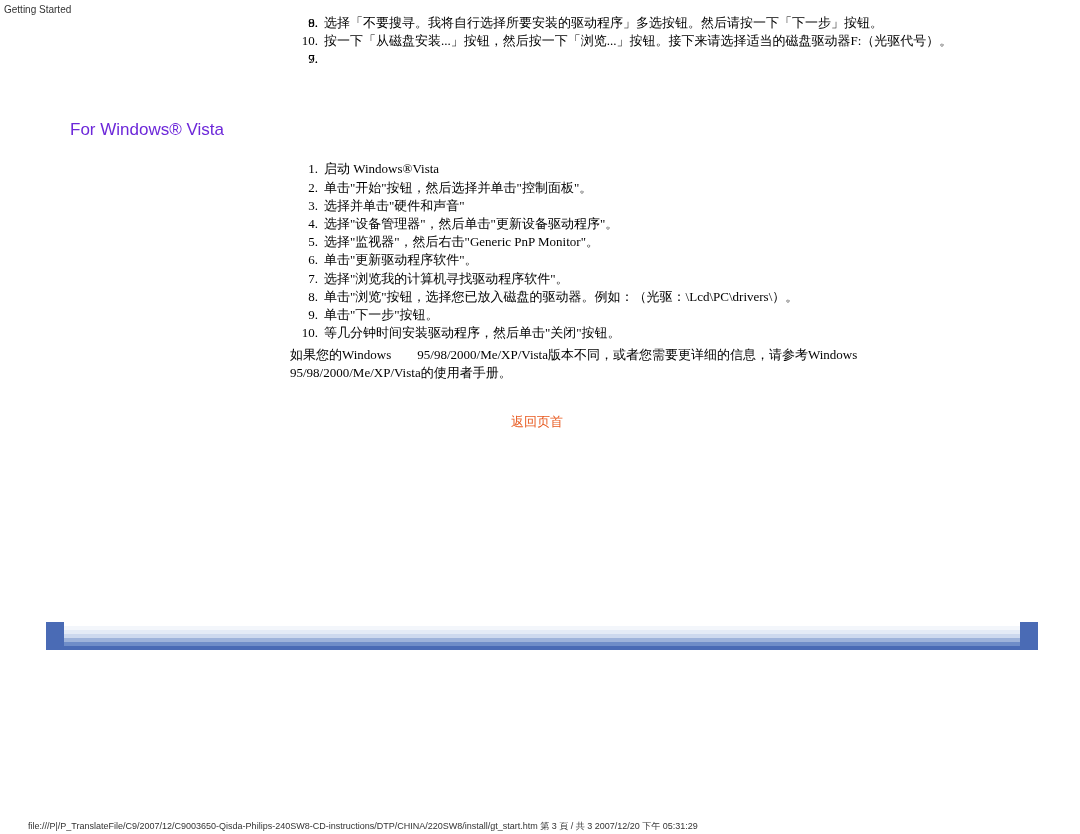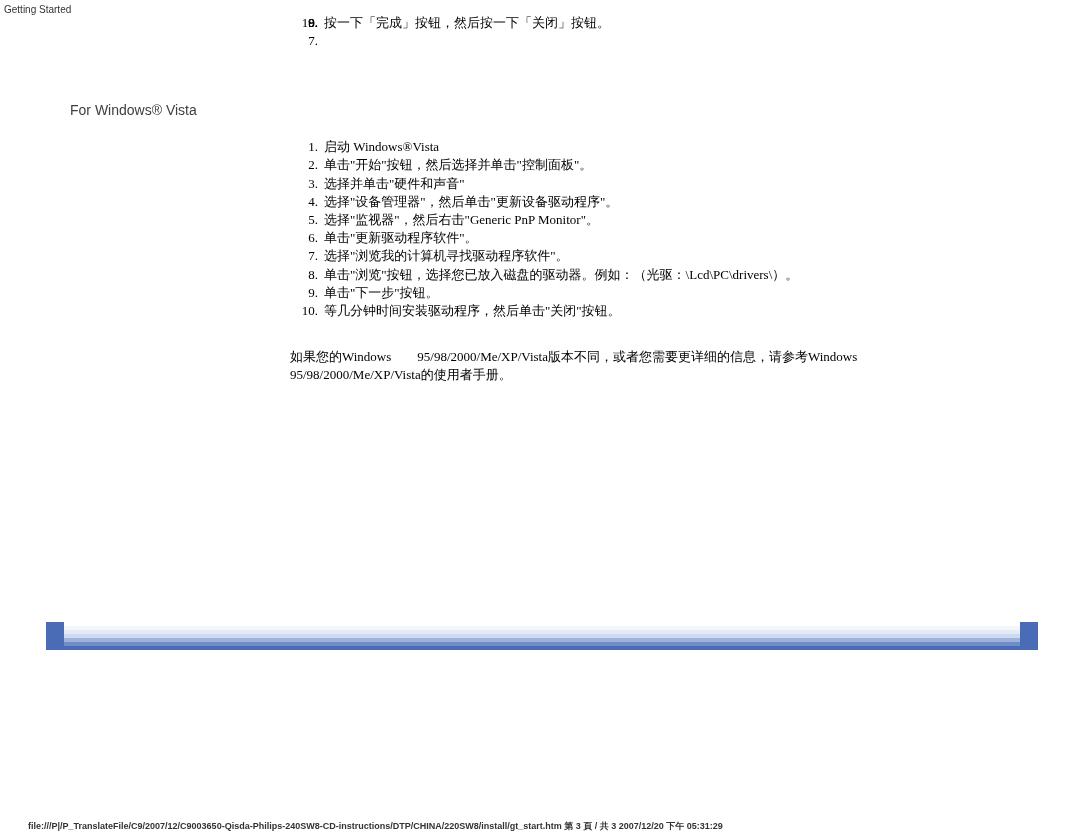--- a/index.html
+++ b/index.html
@@ -45,23 +45,23 @@
     position: relative;
     padding-left: 14px;
   }
   .ol-main li .num {
     position: absolute;
     left: -20px;
     text-align: right;
     width: 28px;
   }
   .section-link {
-    color: #404040;
+    color: #6d28d9;
     font-family: Arial, sans-serif;
-    font-size: 14px;
+    font-size: 17px;
     margin-left: 0px;
     display: block;
     margin-top: 70px;
     margin-bottom: 20px;
     padding-left: 6px;
   }
   .ol-vista {
     list-style: none;
     margin-left: 246px;
     margin-right: 30px;
@@ -73,21 +73,21 @@
   }
   .ol-vista li .num {
     position: absolute;
     left: -20px;
     text-align: right;
     width: 28px;
   }
   .note-para {
     margin-left: 226px;
     margin-right: 40px;
-    margin-top: 28px;
+    margin-top: 4px;
     line-height: 1.4;
   }
   .back-to-top {
     display: block;
     text-align: center;
     color: #e85a20;
     margin-top: 30px;
     font-size: 13px;
     text-decoration: none;
   }
@@ -141,59 +141,59 @@
   .bb7 { height:4px; background:#4a6bb5; }
 
   .footer-path {
     position: absolute;
     top: 820px;
     left: 28px;
     font-family: Arial, sans-serif;
     font-size: 9px;
     color: #333;
     white-space: nowrap;
-    font-weight: bold;
   }
 </style>
 </head>
 <body>
 
 <div class="header-label">Getting Started</div>
 
 <div class="left-strip"></div>
 <div class="right-strip"></div>
 
 <div class="page-frame">
   <div class="content-area">
 
     <ol class="ol-main">
       <li><span class="num">8.</span></li>
+      <li><span class="num">9.</span><span>选择「不要搜寻。我将自行选择所要安装的驱动程序」多选按钮。然后请按一下「下一步」按钮。</span></li>
+      <li><span class="num">10.</span><span>按一下「从磁盘安装...」按钮，然后按一下「浏览...」按钮。接下来请选择适当的磁盘驱动器F:（光驱代号）。</span></li>
       <li><span class="num">9.</span></li>
-      <li><span class="num">10.</span></li>
-      <li><span class="num">9.</span><span>按一下「完成」按钮，然后按一下「关闭」按钮。</span></li>
       <li><span class="num">7.</span></li>
     </ol>
 
     <a class="section-link">For Windows® Vista</a>
 
     <ol class="ol-vista">
       <li><span class="num">1.</span><span>启动 Windows®Vista</span></li>
       <li><span class="num">2.</span><span>单击"开始"按钮，然后选择并单击"控制面板"。</span></li>
       <li><span class="num">3.</span><span>选择并单击"硬件和声音"</span></li>
       <li><span class="num">4.</span><span>选择"设备管理器"，然后单击"更新设备驱动程序"。</span></li>
       <li><span class="num">5.</span><span>选择"监视器"，然后右击"Generic PnP Monitor"。</span></li>
       <li><span class="num">6.</span><span>单击"更新驱动程序软件"。</span></li>
       <li><span class="num">7.</span><span>选择"浏览我的计算机寻找驱动程序软件"。</span></li>
       <li><span class="num">8.</span><span>单击"浏览"按钮，选择您已放入磁盘的驱动器。例如：（光驱：\Lcd\PC\drivers\）。</span></li>
       <li><span class="num">9.</span><span>单击"下一步"按钮。</span></li>
       <li><span class="num">10.</span><span>等几分钟时间安装驱动程序，然后单击"关闭"按钮。</span></li>
     </ol>
 
     <p class="note-para">如果您的Windows　　95/98/2000/Me/XP/Vista版本不同，或者您需要更详细的信息，请参考Windows　　95/98/2000/Me/XP/Vista的使用者手册。</p>
 
+    <a href="#" class="back-to-top">返回页首</a>
 
   </div>
 </div>
 
 <div class="bottom-band">
   <div class="row bb1">
       <div class="cap-l"></div>
       <div class="mid"></div>
       <div class="cap-r"></div>
     </div>

